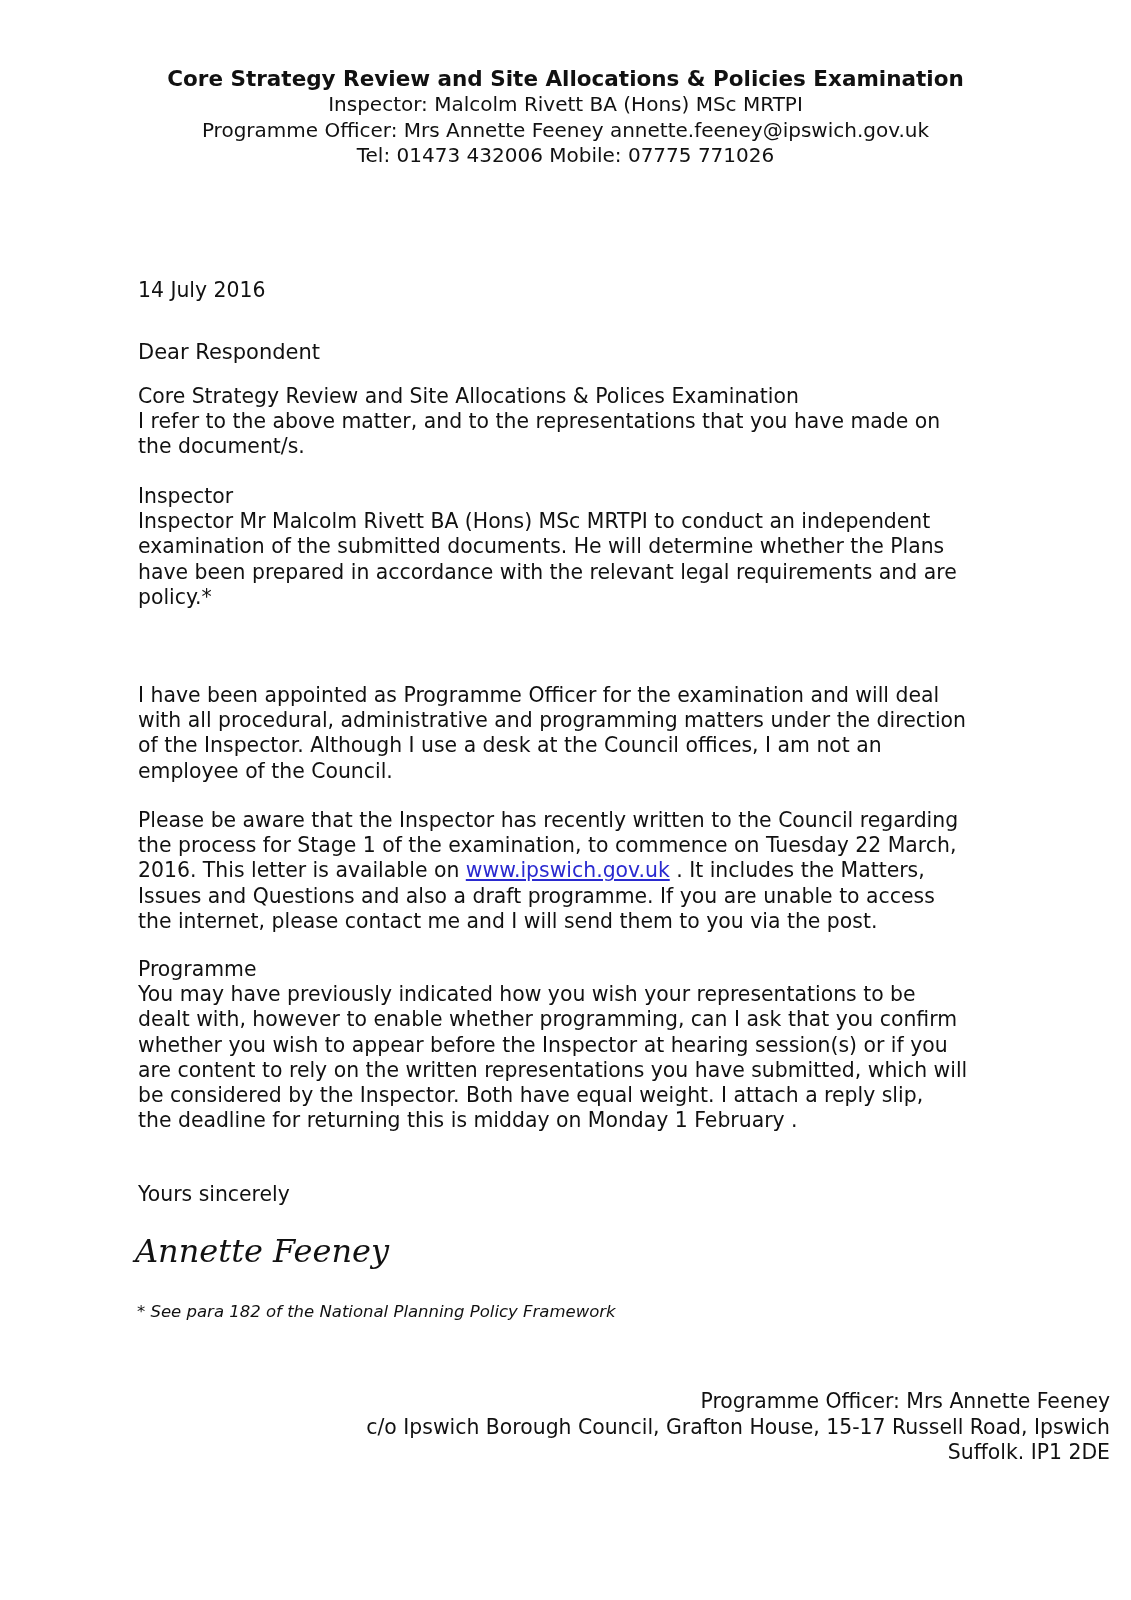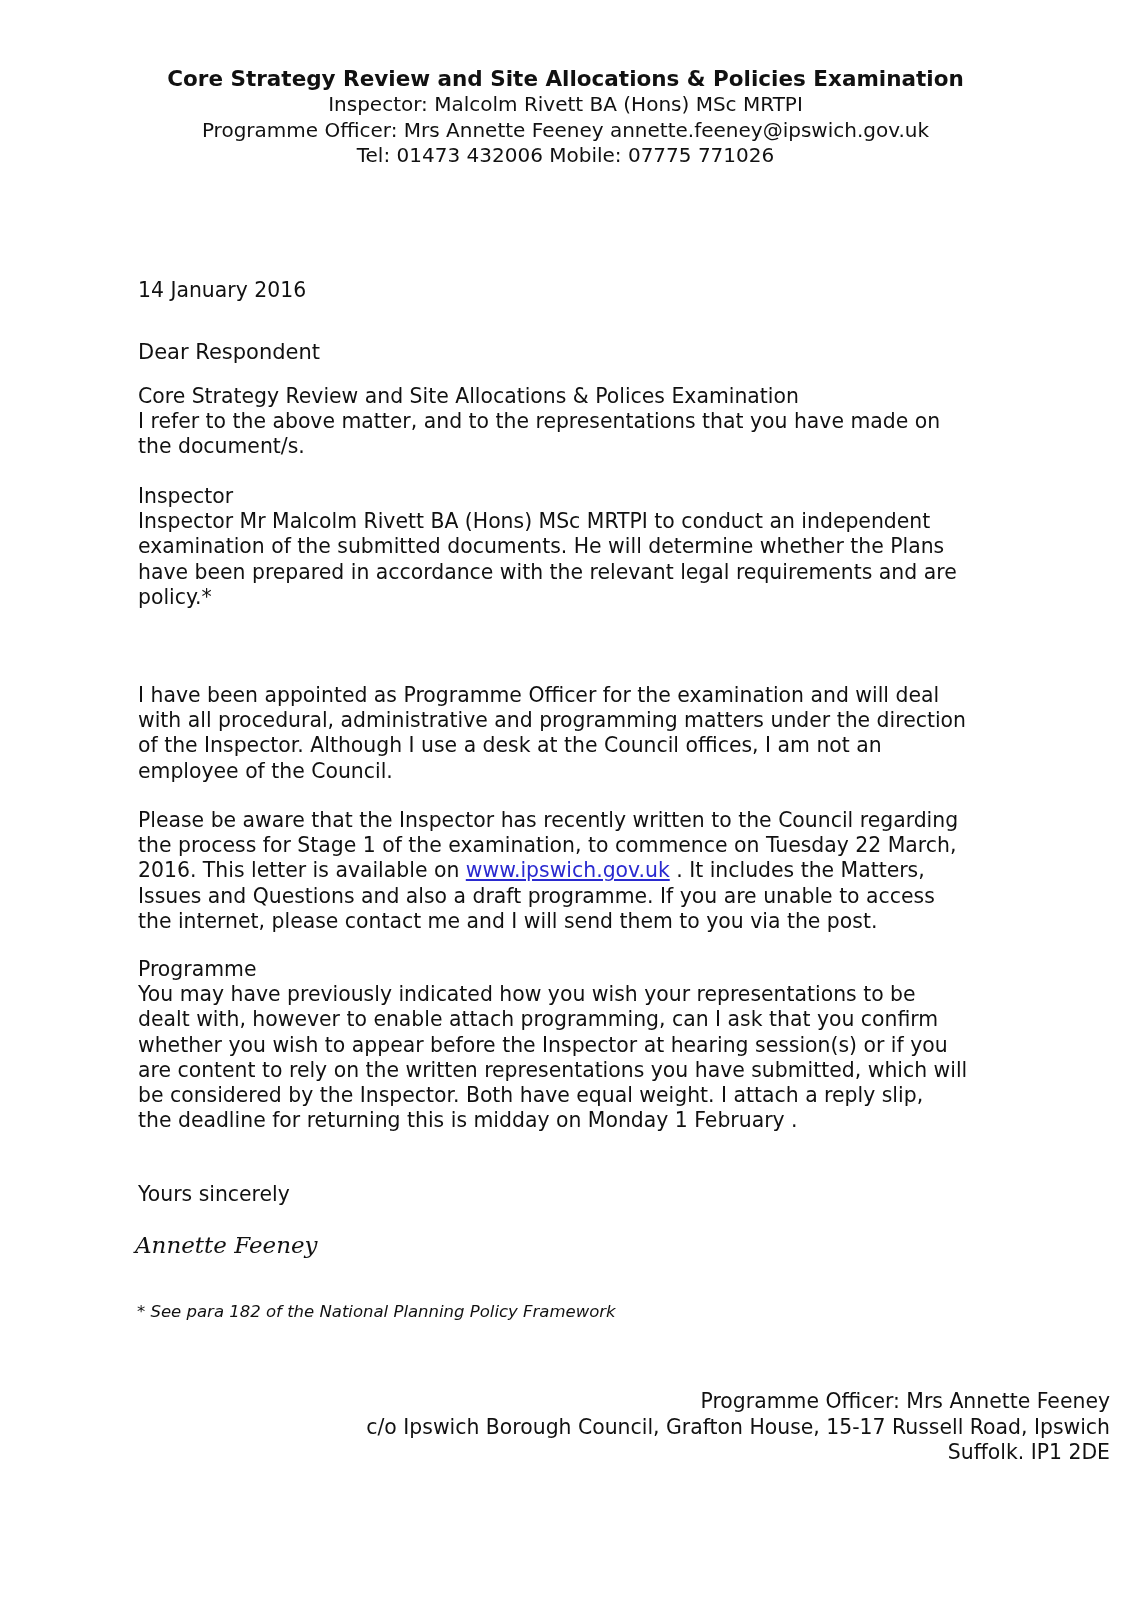--- a/index.html
+++ b/index.html
@@ -8,37 +8,37 @@
   .page { position: absolute; left: 0; top: 0; width: 984px; height: 1600px; }
   .header { position: absolute; top: 66px; left: 0; width: 1131px; text-align: center; }
   .header .title { font-weight: bold; font-size: 21.5px; line-height: 26px; }
   .header .line { font-size: 20px; line-height: 25.5px; }
   .date { position: absolute; left: 138px; top: 278px; font-size: 20.4px; }
   .salutation { position: absolute; left: 138px; top: 340px; font-size: 21px; }
   .sec { position: absolute; left: 138px; width: 880px; font-size: 20.4px; line-height: 25.2px; }
   .sec .h { font-weight: normal; }
   a.link { color: #1a0dab; color: #2a2ad0; text-decoration: underline; }
   .closing { position: absolute; left: 138px; top: 1182px; font-size: 20.4px; }
-  .signature { position: absolute; left: 135px; top: 1232px; font-family: "DejaVu Serif", serif; font-style: italic; font-size: 23px; }
+  .signature { position: absolute; left: 135px; top: 1232px; font-family: "DejaVu Serif", serif; font-style: italic; font-size: 32px; }
   .footnote { position: absolute; left: 137px; top: 1302px; font-weight: normal; font-style: italic; font-size: 16.5px; }
   .footer { position: absolute; top: 1389px; left: 0; width: 1110px; text-align: right; font-size: 20.4px; line-height: 25.5px; }
 </style>
 </head>
 <body>
 
 <div class="page">
 
   <div class="header">
     <div class="title">Core Strategy Review and Site Allocations &amp; Policies Examination</div>
     <div class="line">Inspector: Malcolm Rivett BA (Hons) MSc MRTPI</div>
     <div class="line">Programme Officer: Mrs Annette Feeney annette.feeney@ipswich.gov.uk</div>
     <div class="line">Tel: 01473 432006  Mobile: 07775 771026</div>
   </div>
 
-  <div class="date">14 January 2016</div>
+  <div class="date">14 July 2016</div>
   <div class="salutation">Dear Respondent</div>
 
   <div class="sec" style="top:384px;">
     <div class="h">Core Strategy Review and Site Allocations &amp; Polices Examination</div>
     <div>I refer to the above matter, and to the representations that you have made on</div>
     <div>the document/s.</div>
   </div>
 
   <div class="sec" style="top:484px;">
     <div class="h">Inspector</div>
@@ -59,21 +59,21 @@
     <div>Please be aware that the Inspector has recently written to the Council regarding</div>
     <div>the process for Stage 1 of the examination, to commence on Tuesday 22 March,</div>
     <div><span>2016. This letter is available on </span><a class="link" href="#">www.ipswich.gov.uk</a><span> . It includes the Matters,</span></div>
     <div>Issues and Questions and also a draft programme. If you are unable to access</div>
     <div>the internet, please contact me and I will send them to you via the post.</div>
   </div>
 
   <div class="sec" style="top:957px;">
     <div class="h">Programme</div>
     <div>You may have previously indicated how you wish your representations to be</div>
-    <div>dealt with, however to enable attach programming, can I ask that you confirm</div>
+    <div>dealt with, however to enable whether programming, can I ask that you confirm</div>
     <div>whether you wish to appear before the Inspector at hearing session(s) or if you</div>
     <div>are content to rely on the written representations you have submitted, which will</div>
     <div>be considered by the Inspector. Both have equal weight. I attach a reply slip,</div>
     <div>the deadline for returning this is midday on Monday 1 February .</div>
   </div>
 
   <div class="closing">Yours sincerely</div>
   <div class="signature">Annette Feeney</div>
   <div class="footnote">* See para 182 of the National Planning Policy Framework</div>
 

